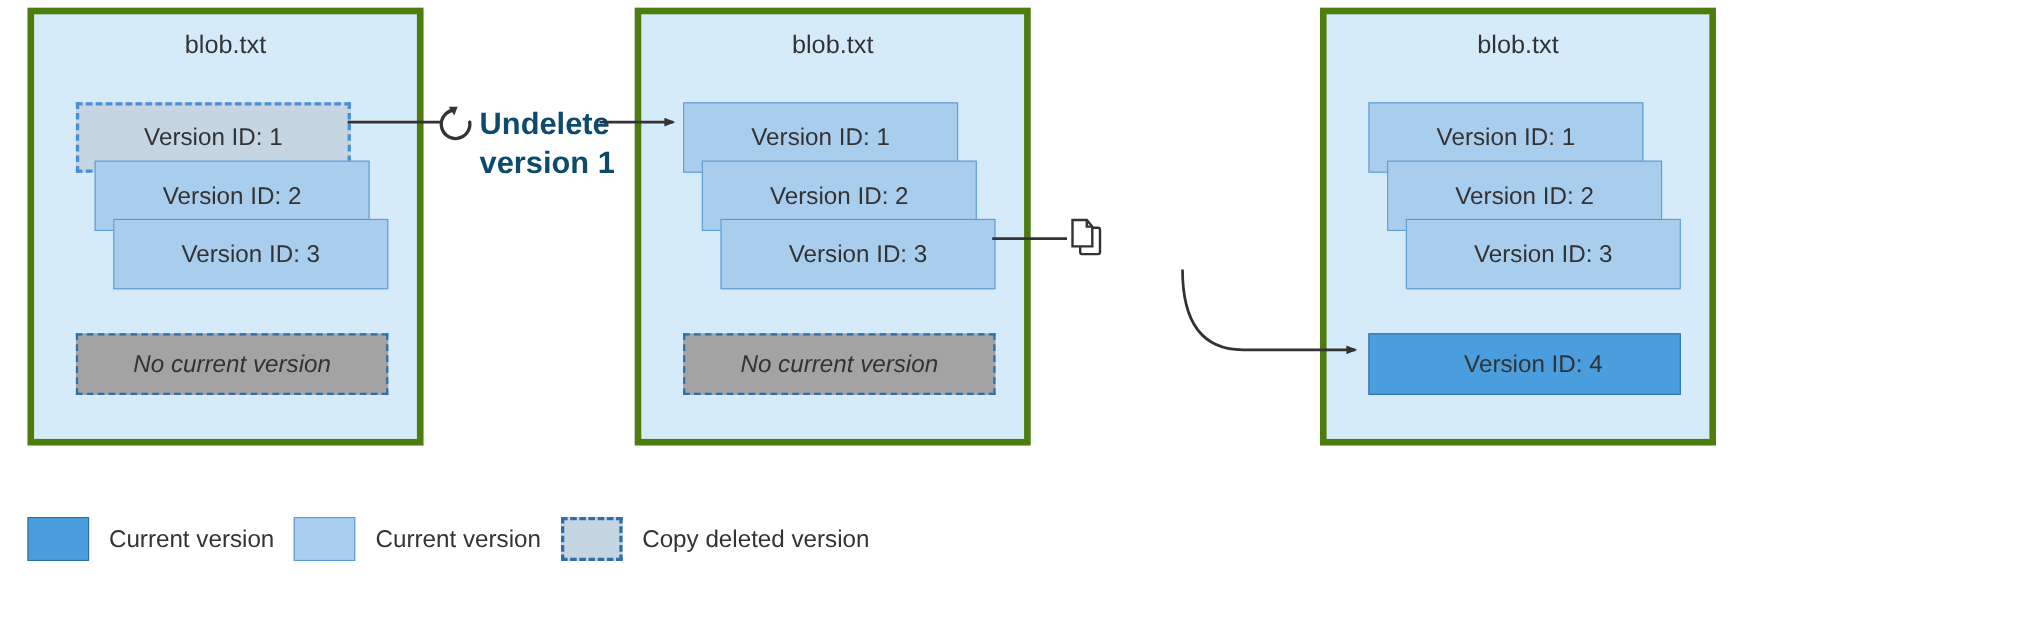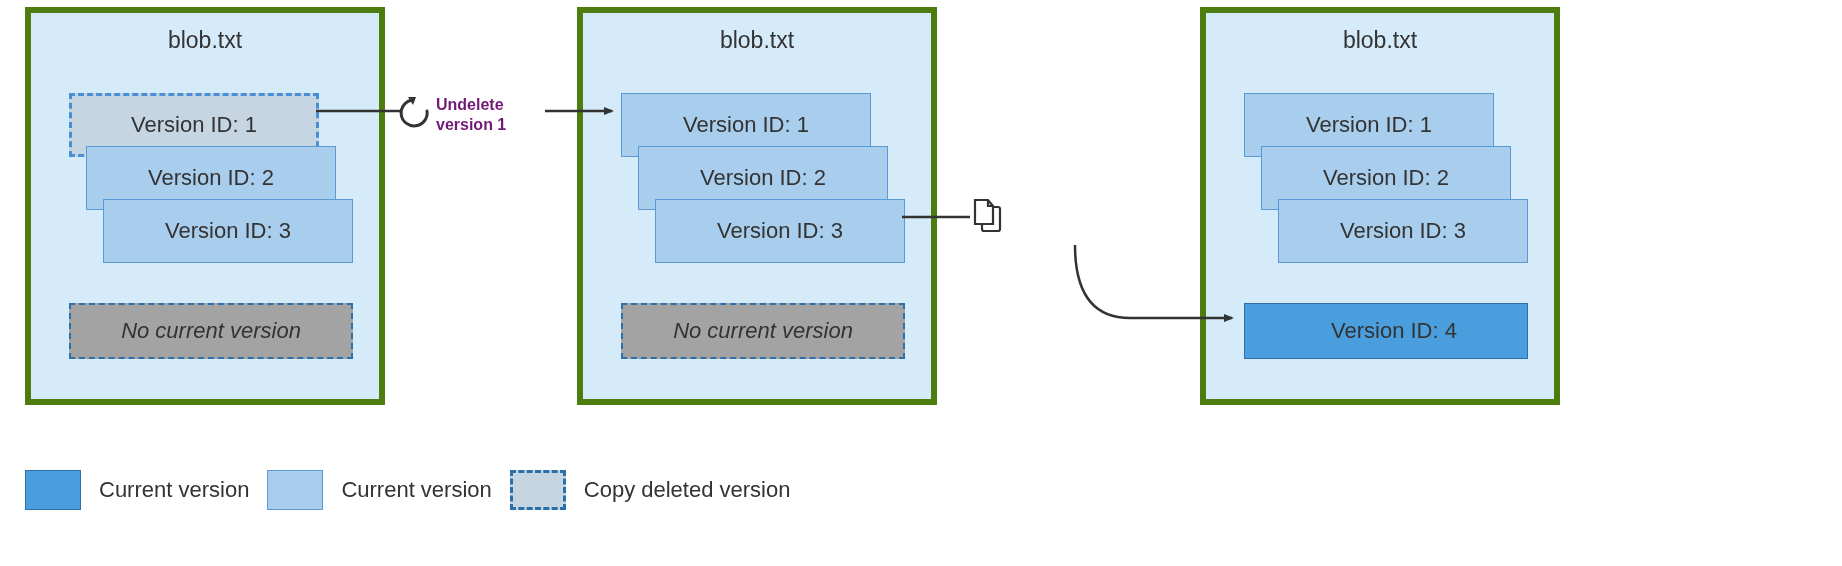--- a/index.html
+++ b/index.html
@@ -65,22 +65,22 @@
     align-items: center;
     justify-content: center;
     font-style: italic;
     font-size: 22px;
     color: #333;
     box-sizing: border-box;
   }
   .action-label {
     position: absolute;
     font-weight: 700;
-    font-size: 16px;
-    color: #701a75;
+    font-size: 28px;
+    color: #0c4a6e;
     line-height: 1.25;
   }
   .legend {
     position: absolute;
     left: 25px;
     top: 470px;
     display: flex;
     align-items: center;
     gap: 18px;
     font-size: 22px;

